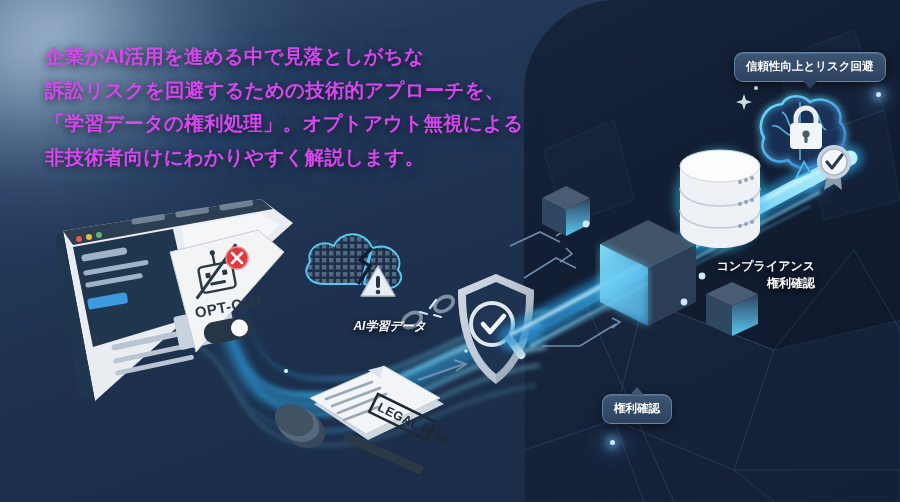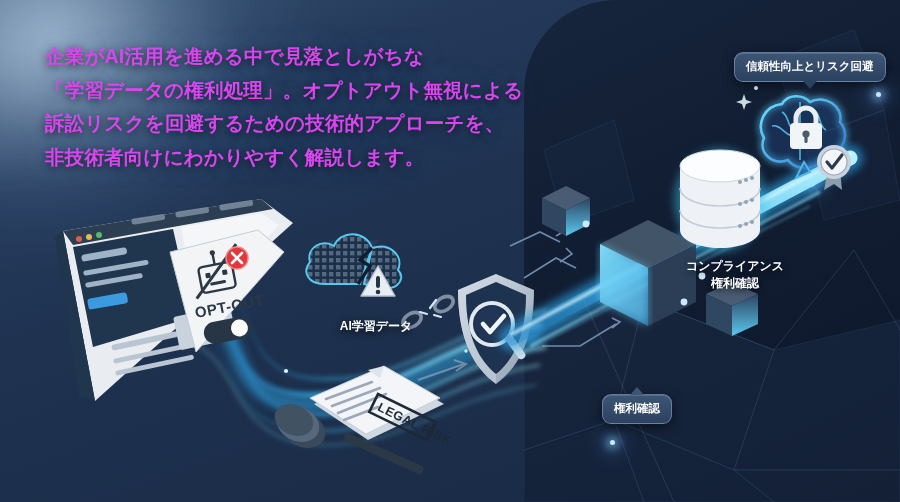--- a/index.html
+++ b/index.html
@@ -31,21 +31,21 @@
   .badge{position:absolute;background:linear-gradient(180deg,#3d5674 0%,#2c4160 100%);
     border:1px solid rgba(150,190,235,.45);border-radius:9px;color:#fff;
     font-size:11.5px;font-weight:700;padding:6px 11px 6.5px;white-space:nowrap;
     box-shadow:0 3px 12px rgba(0,0,0,.55),inset 0 1px 0 rgba(255,255,255,.14);}
   .badge::after{content:"";position:absolute;left:50%;margin-left:-7px;
     border-left:7px solid transparent;border-right:7px solid transparent;}
   .badge.down::after{bottom:-8px;border-top:8px solid #2c4160;}
   .badge.up::after{top:-8px;border-bottom:8px solid #3d5674;}
 
   .plainlabel{position:absolute;color:#fff;font-size:12px;font-weight:700;
-    line-height:1.45;text-align:center;text-shadow:0 2px 7px rgba(0,0,0,.8);}
+    line-height:1.45;text-align:right;text-shadow:0 2px 7px rgba(0,0,0,.8);}
 
   svg{overflow:visible;display:block;}
   .abs{position:absolute;}
 </style>
 </head>
 <body>
 
 <div id="stage">
 
   <div class="bg-left"></div>
@@ -72,22 +72,22 @@
         <line x1="120" y1="300" x2="250" y2="350"></line>
       </g>
     </svg>
     <div class="node" style="left:284px;top:180px;"></div>
     <div class="node" style="left:86px;top:440px;width:5px;height:5px;"></div>
     <div class="node" style="left:352px;top:92px;width:5px;height:5px;"></div>
   </div>
 
   <div class="headline">
     <div>企業がAI活用を進める中で見落としがちな</div>
+    <div>訴訟リスクを回避するための技術的アプローチを、</div>
     <div>「学習データの権利処理」。オプトアウト無視による</div>
-    <div>訴訟リスクを回避するための技術的アプローチを、</div>
     <div>非技術者向けにわかりやすく解説します。</div>
   </div>
 
   <svg class="abs" style="left:190px;top:255px;" width="360" height="200">
     <defs>
       <linearGradient id="gs1" x1="0" y1="0" x2="1" y2="0">
         <stop offset="0" stop-color="#1f7fd0" stop-opacity="0"></stop>
         <stop offset=".35" stop-color="#35b6f0" stop-opacity=".9"></stop>
         <stop offset="1" stop-color="#9ef0ff" stop-opacity="1"></stop>
       </linearGradient>
@@ -223,21 +223,21 @@
       <ellipse cx="12" cy="30" rx="10" ry="6.5" transform="rotate(-32 12 30)"></ellipse>
       <ellipse cx="44" cy="14" rx="10" ry="6.5" transform="rotate(-32 44 14)"></ellipse>
     </g>
     <g stroke="#cfe6f5" stroke-width="2.2" stroke-linecap="round">
       <line x1="30" y1="18" x2="36" y2="10"></line>
       <line x1="27" y1="24" x2="20" y2="22"></line>
       <line x1="34" y1="25" x2="41" y2="27"></line>
     </g>
   </svg>
 
-  <div class="plainlabel" style="left:316px;top:318px;width:120px;">AI学習データ</div>
+  <div class="plainlabel" style="left:306px;top:318px;width:120px;font-style:italic;">AI学習データ</div>
 
   <svg class="abs" style="left:452px;top:272px;" width="92" height="122">
     <defs>
       <linearGradient id="shg" x1="0" y1="0" x2="1" y2="1">
         <stop offset="0" stop-color="#dde5ed"></stop>
           <stop offset="1" stop-color="#8d9dae"></stop>
       </linearGradient>
     </defs>
     <path d="M44,2 L82,18 C82,68 66,96 44,112 C22,96 6,68 6,18 Z" fill="url(#shg)"></path>
     <path d="M44,2 L6,18 C6,68 22,96 44,112 Z" fill="#c7d2de" opacity=".55"></path>

